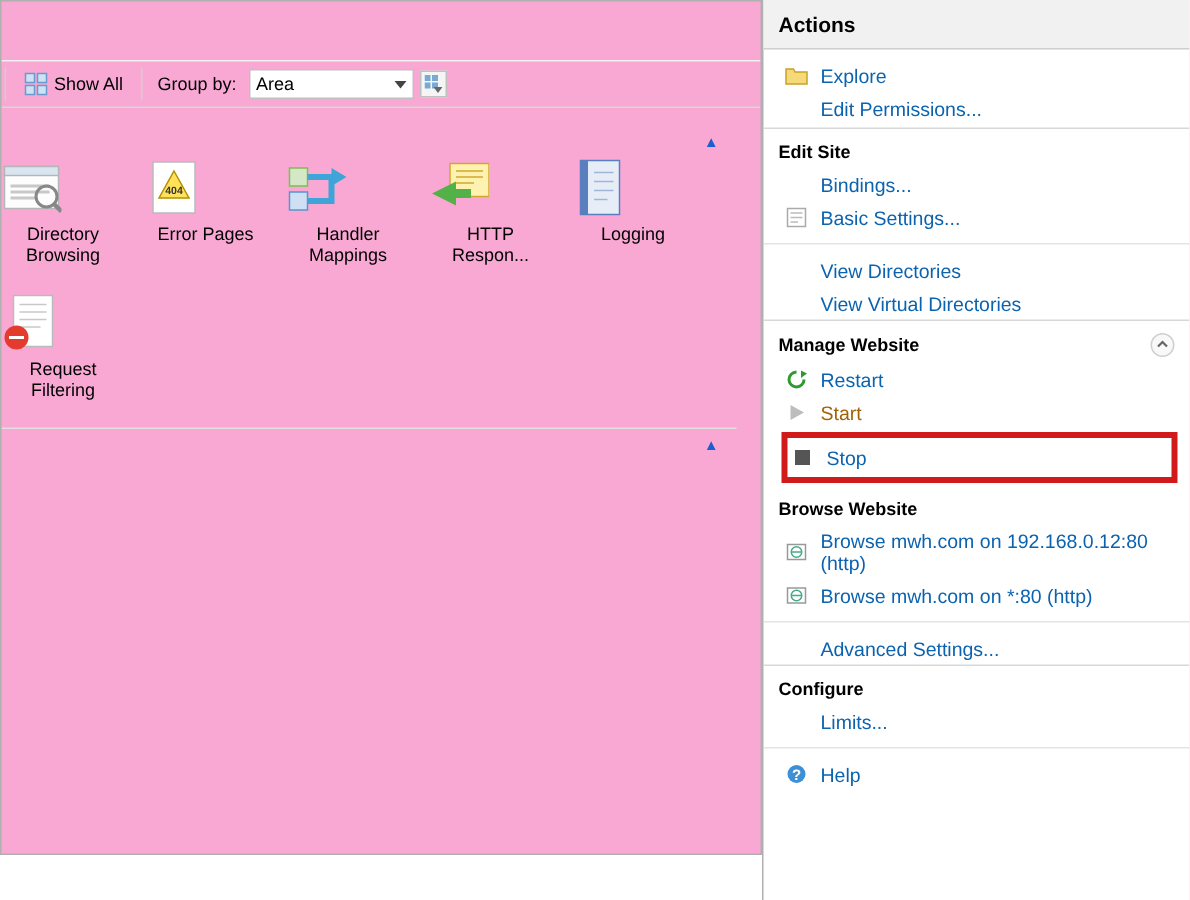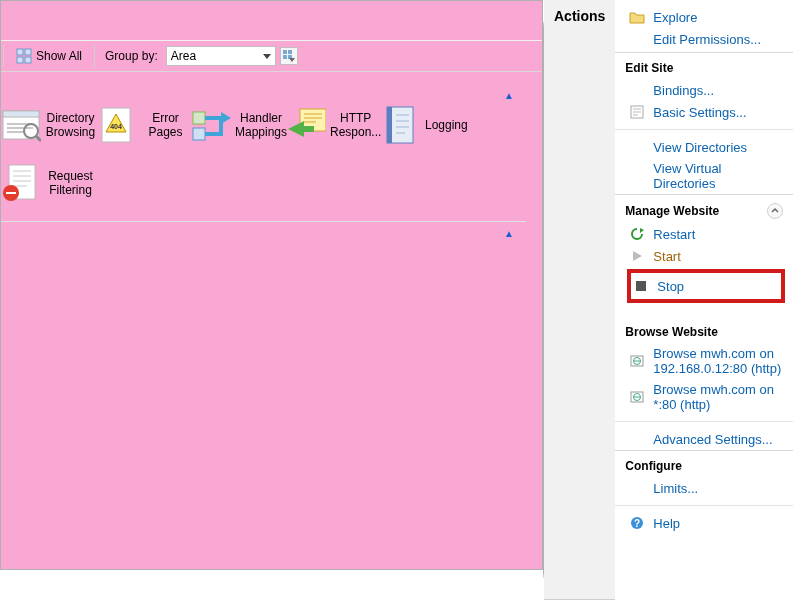--- a/index.html
+++ b/index.html
@@ -9,37 +9,37 @@
   .main-top-gap { height:40px; border-bottom:1px solid #f0f0f0;}
   .toolbar { display:flex; align-items:center; gap:4px; padding:4px 0 4px 0; border-bottom:1px solid #d8d8d8;}
   .tb-sep { width:1px; height:22px; background:#d0d0d0; margin:0 2px;}
   .tb-btn { display:flex; align-items:center; gap:4px; padding:2px 6px; }
   .tb-drop { width:110px; height:20px; border:1px solid #c0c0c0; display:flex; align-items:center; padding:0 4px; position:relative; background:#fff;text-align:right;}
   .tb-drop::after { content:""; position:absolute; right:4px; top:7px; border-left:4px solid transparent; border-right:4px solid transparent; border-top:5px solid #444;}
   .tb-mini { width:18px; height:18px; border:1px solid #c0c0c0; background:#f5f5f5; position:relative;}
   .tb-mini::after{ content:""; position:absolute; right:2px; bottom:2px; border-left:3px solid transparent; border-right:3px solid transparent; border-top:4px solid #666;}
   .content { padding:18px 16px 8px 0; }
   .icon-grid { display:flex; flex-wrap:wrap; }
-  .feature { width:95px; display:flex; flex-direction:row; align-items:center; text-align:center; gap:4px; padding:4px 0 14px;}
+  .feature { width:95px; display:flex; flex-direction:column; text-align:center; gap:4px; padding:4px 0 14px;}
   .feature .lbl { font-size:12px; line-height:14px; max-width:82px; }
   .big-icon { width:40px; height:40px; display:flex; align-items:center; justify-content:center; }
   .collapse-caret { color:#1a5fd0; text-align:right; padding-right:12px; font-size:10px;}
   
-  .actions { width:250px; border-left:1px solid #b0b0b0; background:#fff; display:flex; flex-direction:row;border-radius:28px; }
+  .actions { width:285px; border-left:1px solid #b0b0b0; background:#fff; display:flex; flex-direction:column; }
   .ap-title { font-weight:bold; font-size:14px; padding:8px 10px; background:#f1f1f1; border-bottom:1px solid #cfcfcf;}
   .ap-body { padding:4px 0; overflow:auto;}
   .ap-section { padding:2px 0;}
   .ap-link { display:flex; align-items:center; gap:8px; padding:3px 10px 3px 14px; color:#0b63b0; cursor:pointer;justify-content:space-between;}
   .ap-link.disabled { color:#a16207; }
   .ap-link .smico { width:16px; height:16px; display:flex; align-items:center; justify-content:center; flex-shrink:0;}
   .ap-link .txt { flex:1; font-size:13px;}
   .ap-head { font-weight:bold; padding:8px 10px 4px; border-top:1px solid #d8d8d8; display:flex; justify-content:space-between; align-items:center;}
   .ap-head .exp { width:16px; height:16px; border:1px solid #d0d0d0; border-radius:8px; background:#f8f8f8; display:flex; align-items:center; justify-content:center;}
   .ap-head .exp svg{display:block}
-  .stop-hl { border:4px solid #d11a1a; padding:2px 0; margin:2px 8px 12px 12px;}
+  .stop-hl { border:4px solid #d11a1a; padding:2px 0; margin:2px 8px 0 12px;}
   .stop-hl .ap-link{padding-left:2px; padding-right:0;}
   svg { display:block; }
 </style>
 </head>
 <body>
 
 <div class="root">
 
   <div class="main">
     <div class="main-top-gap"></div>

